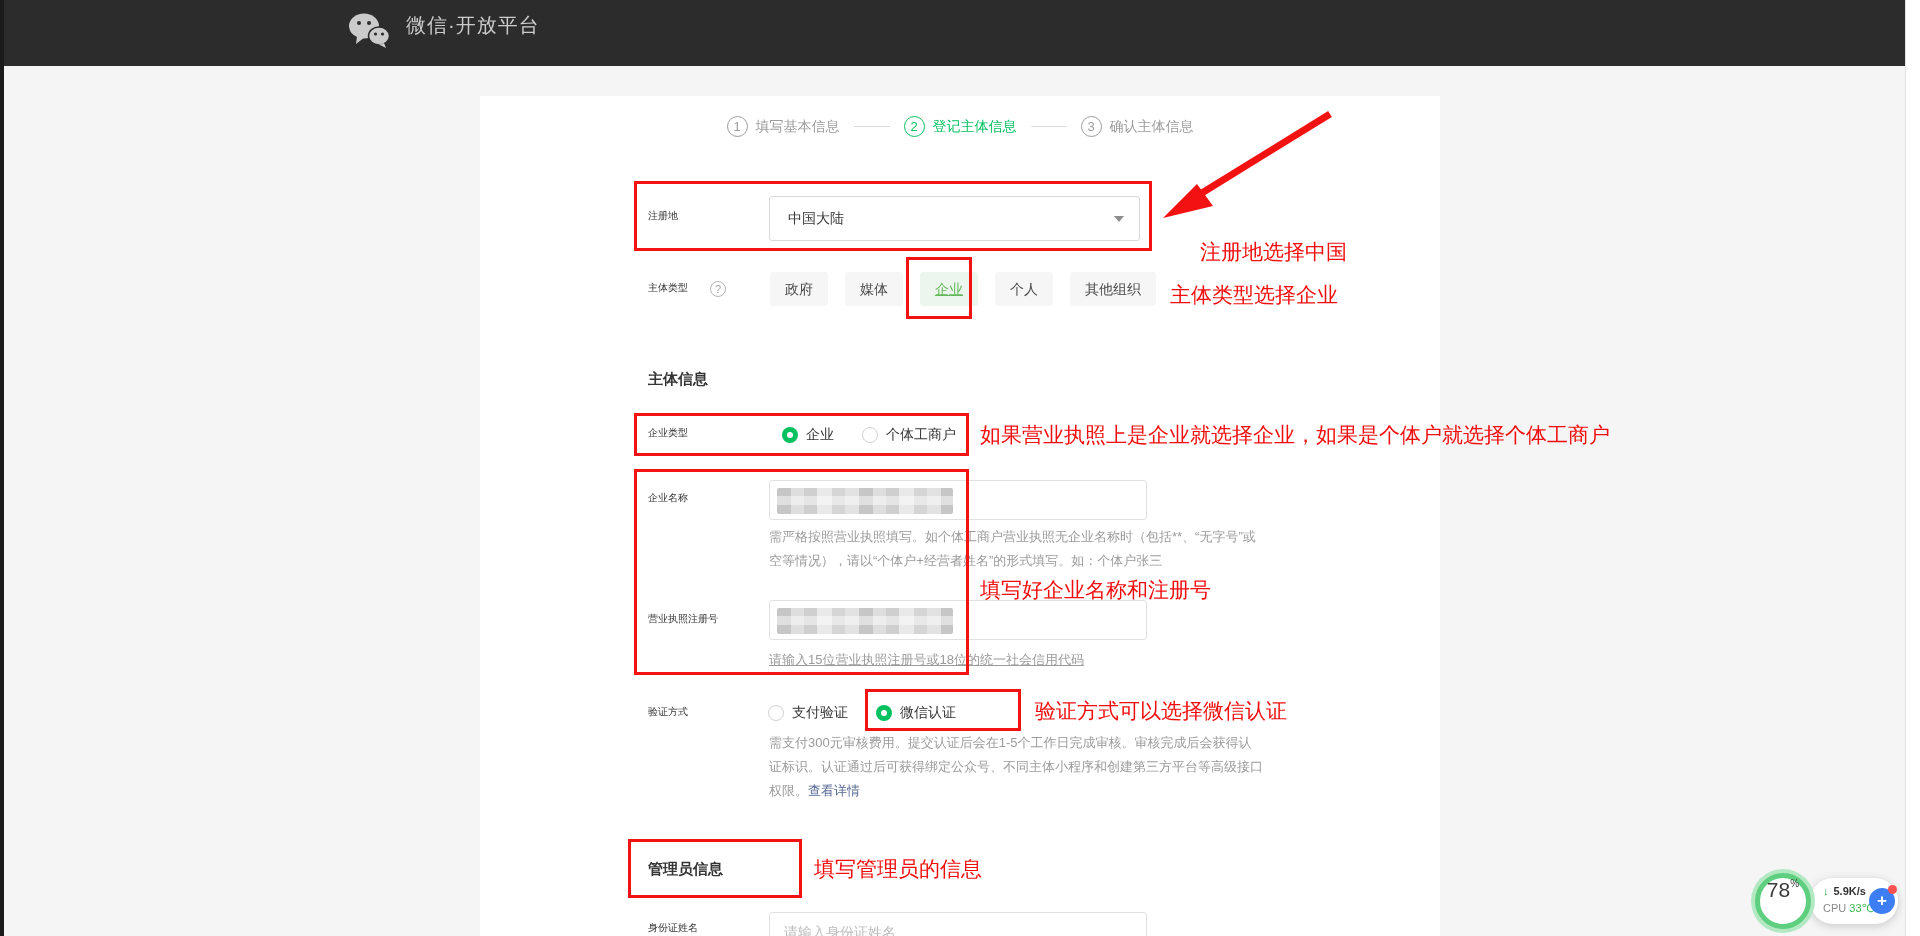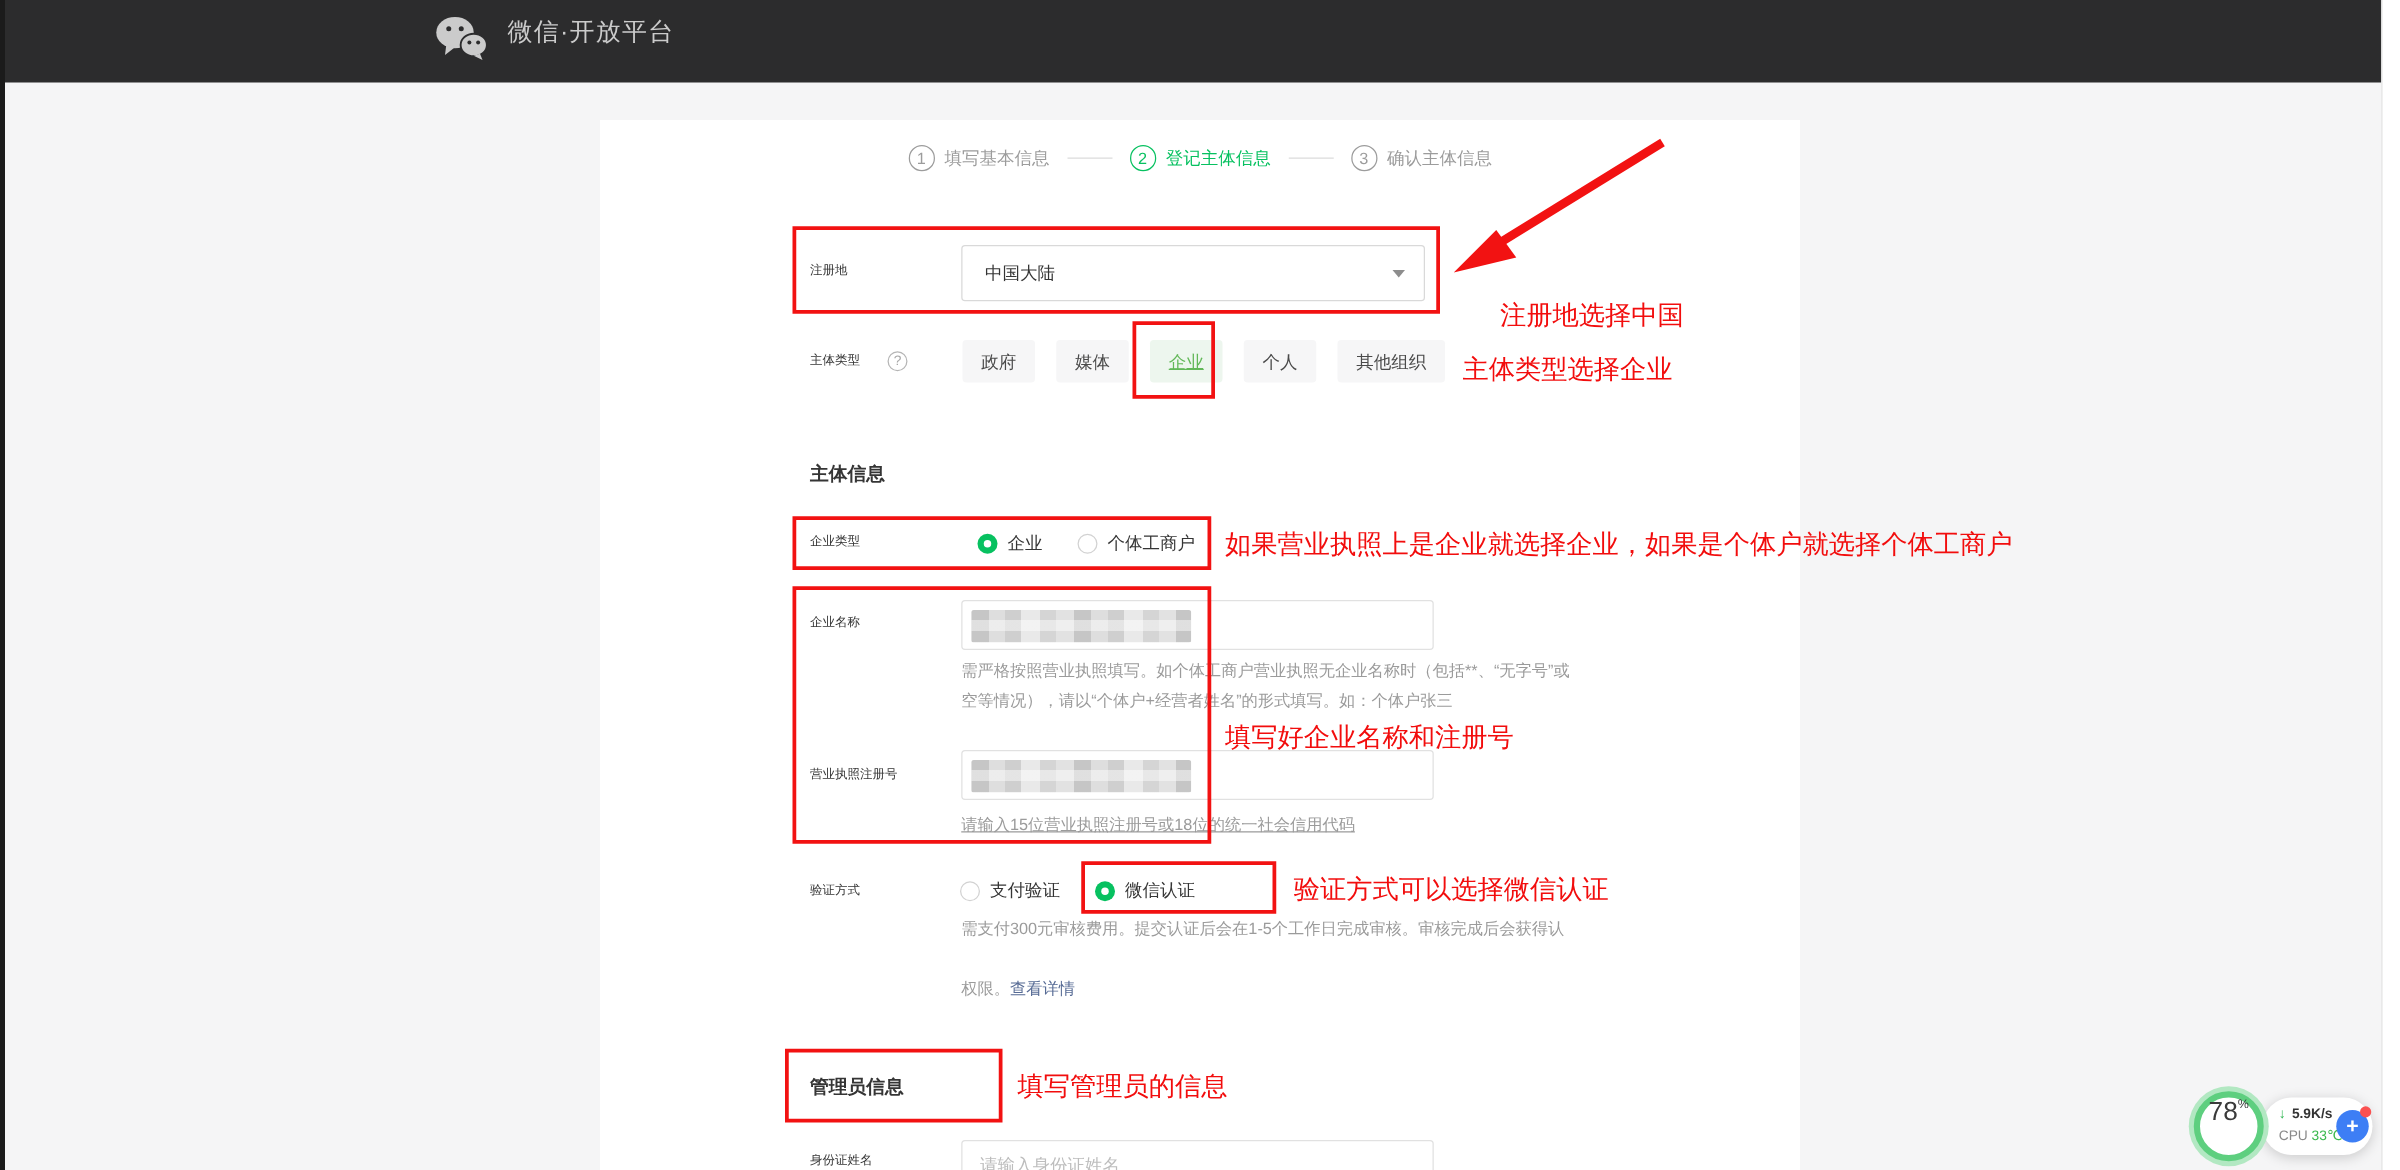--- a/index.html
+++ b/index.html
@@ -156,20 +156,21 @@
   <div class="help" style="left:769px; top:648px;text-decoration:underline;">请输入15位营业执照注册号或18位的统一社会信用代码</div>
 
   <div class="flabel" style="left:648px; top:705px;">验证方式</div>
   <div class="radio-row" style="left:768px; top:704px;">
     <span class="radio"></span>
     <span class="radio-label">支付验证</span>
     <span class="radio sel"></span>
     <span class="radio-label">微信认证</span>
   </div>
   <div class="help" style="left:769px; top:731px;">需支付300元审核费用。提交认证后会在1-5个工作日完成审核。审核完成后会获得认</div>
+  <div class="help" style="left:769px; top:755px;">证标识。认证通过后可获得绑定公众号、不同主体小程序和创建第三方平台等高级接口</div>
   <div class="help" style="left:769px; top:779px;">
     <span>权限。</span><span class="link">查看详情</span>
   </div>
 
   <div class="section-title" style="left:648px; top:860px;">管理员信息</div>
 
   <div class="flabel" style="left:648px; top:921px;">身份证姓名</div>
   <div class="inp" style="left:769px; top:912px;">
     <input type="text" placeholder="请输入身份证姓名" style="">
   </div>

